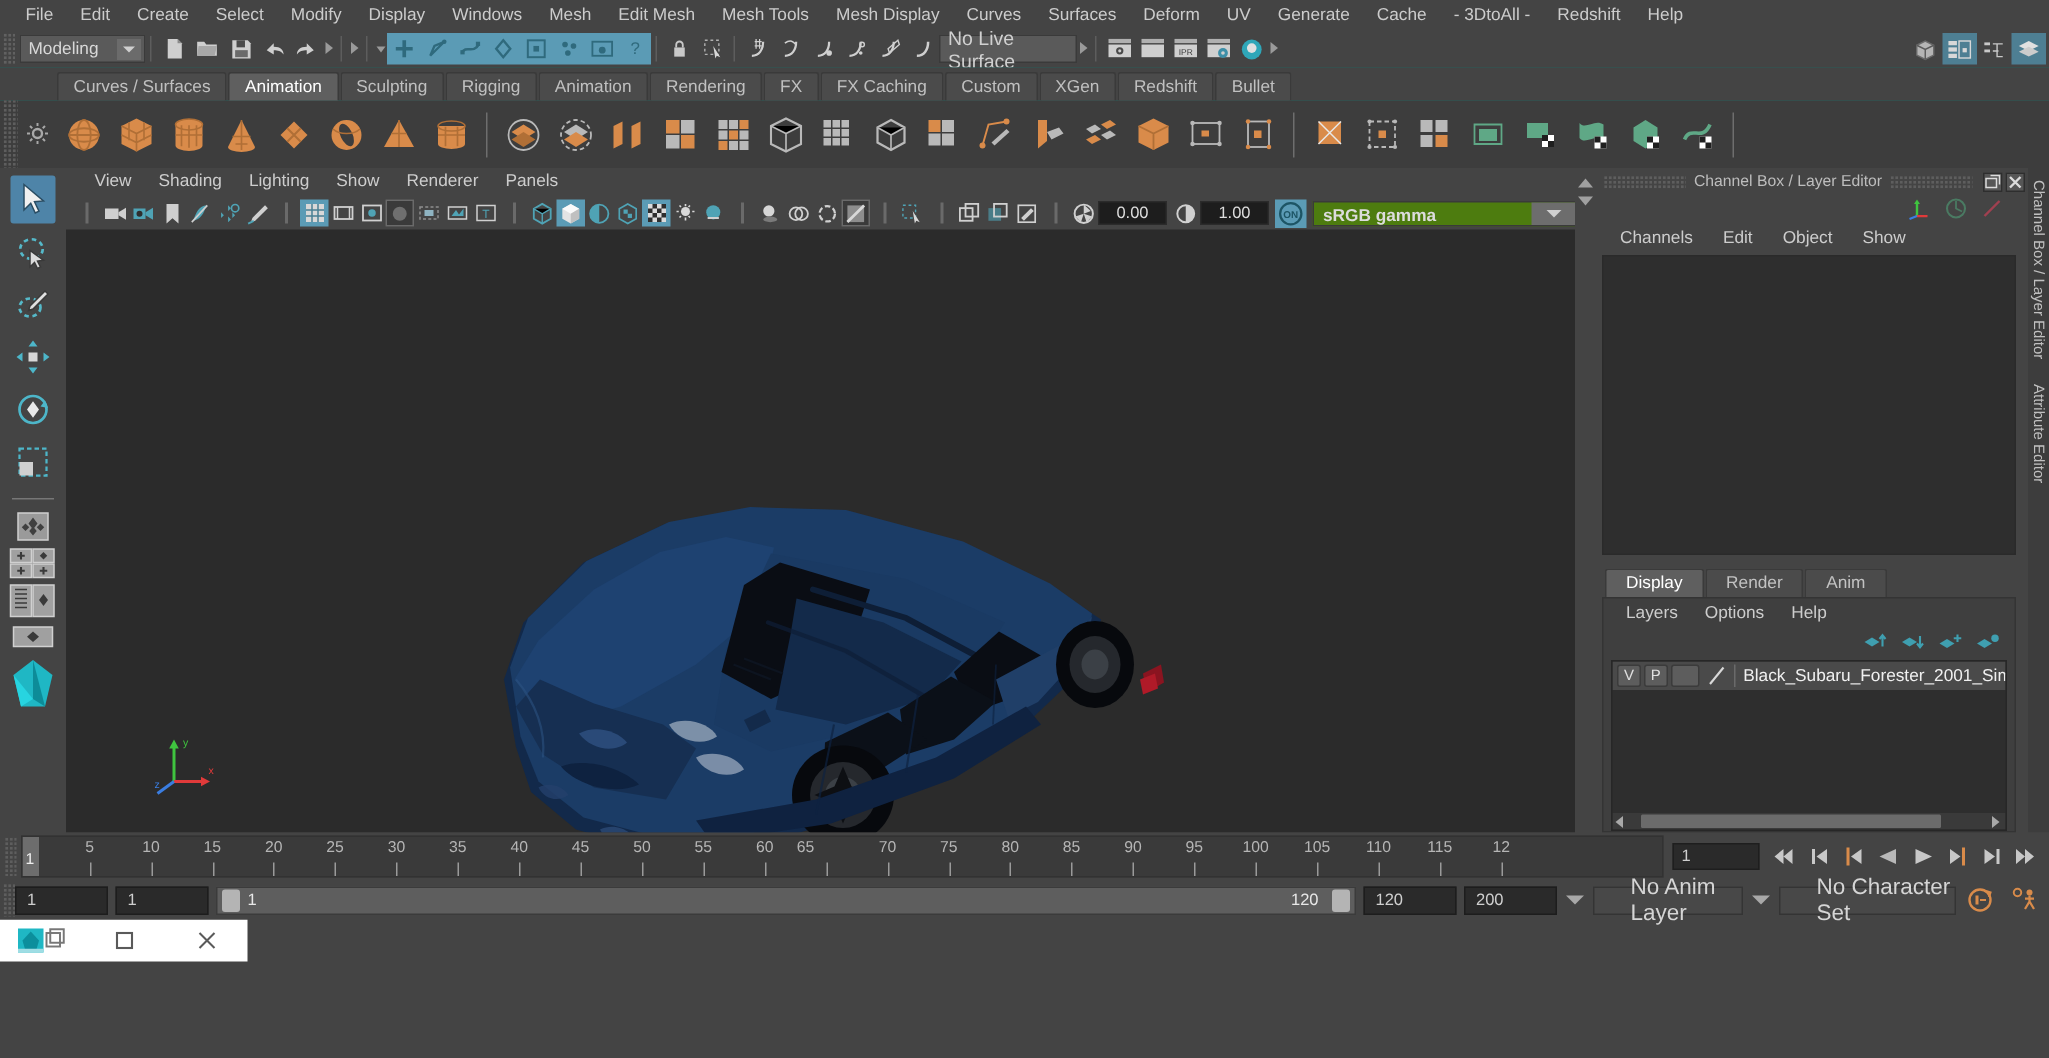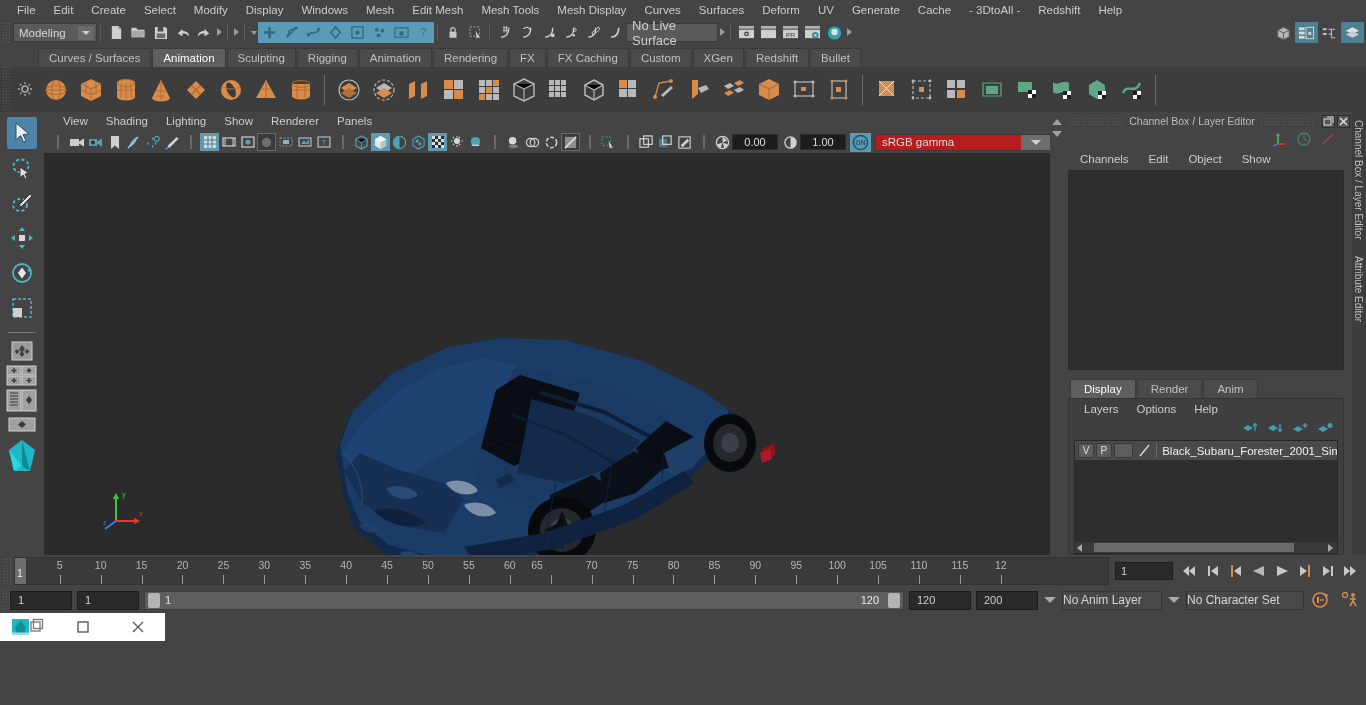--- a/index.html
+++ b/index.html
@@ -63,21 +63,21 @@
 
   .viewcol{flex:1;display:flex;flex-direction:column;min-width:0;}
   .panelmenus{height:19px;background:#444;display:flex;align-items:center;padding-left:10px;}
   .panelmenus .pm{padding:0 9px;font-size:11.5px;color:#cdcdcd;line-height:19px;cursor:default;}
   .paneltb{height:22px;background:#444;display:flex;align-items:center;padding-left:4px;}
   .pbtn{width:19px;height:18px;display:flex;align-items:center;justify-content:center;flex:0 0 auto;cursor:default;}
   .pbtn.on{background:#5b9bb5;}
   .pbtn.frame{background:#3a3a3a;border:1px solid #6a6a6a;}
   .numf{width:46px;height:16px;background:#1d1d1d;border:1px solid #2b2b2b;color:#dcdcdc;font-size:11px;
         display:flex;align-items:center;justify-content:center;flex:0 0 auto;}
-  .gammasel{height:17px;background:#b91c1c;border:1px solid #3a3a3a;display:flex;align-items:center;flex:0 0 auto;}
+  .gammasel{height:17px;background:#4d7c0f;border:1px solid #3a3a3a;display:flex;align-items:flex-end;flex:0 0 auto;font-weight:bold;}
   .gammasel .txt{padding:0 6px;font-size:11.5px;color:#dcdcdc;width:145px;}
   .gammasel .dd{width:30px;height:15px;background:#6d6d6d;display:flex;align-items:center;justify-content:center;margin-right:1px;}
   .gammasel .dd::after{content:"";border-left:5px solid transparent;border-right:5px solid transparent;border-top:5px solid #d0d0d0;}
 
   .viewport{flex:1;position:relative;background:#2b2b2b;overflow:hidden;}
   .persplbl{position:absolute;bottom:3px;left:0;right:0;text-align:center;font-size:11px;color:#e4e4e4;font-weight:bold;}
   .axisgiz{position:absolute;left:58px;bottom:30px;width:40px;height:40px;}
 
   .vscrollcol{width:14px;background:#444;display:flex;flex-direction:column;align-items:center;padding-top:4px;}
   .vscrollcol .ar{width:0;height:0;margin:3px 0;}
@@ -134,22 +134,22 @@
   .rangebar{height:26px;display:flex;align-items:center;padding:0 4px 0 10px;gap:5px;}
   .rgrip{width:8px;height:22px;background-image:radial-gradient(#5e5e5e 1px,transparent 1px);background-size:3px 3px;
      position:absolute;left:2px;}
   .rfield{height:19px;background:#2a2a2a;border:1px solid #1d1d1d;color:#cfcfcf;font-size:11px;
      display:flex;align-items:center;padding-left:7px;flex:0 0 auto;}
   .rangetrack{flex:1;height:19px;background:#5e5e5e;border:1px solid #3b3b3b;position:relative;display:flex;align-items:center;}
   .rhandle{width:12px;height:15px;background:#b4b4b4;border-radius:2px;position:absolute;}
   .rtxt{position:absolute;font-size:11px;color:#e8e8e8;}
   .ddarrow{width:14px;height:19px;display:flex;align-items:center;justify-content:center;flex:0 0 auto;}
   .ddarrow::after{content:"";border-left:6px solid transparent;border-right:6px solid transparent;border-top:6px solid #a8a8a8;}
-  .animsel{height:19px;background:#484848;border:1px solid #343434;color:#d5d5d5;font-size:12px;
-     display:flex;align-items:center;padding-left:0;flex:0 0 auto;}
+  .animsel{height:19px;background:#484848;border:1px solid #343434;color:#d5d5d5;font-size:15px;
+     display:flex;align-items:center;padding-left:24px;flex:0 0 auto;}
 
   
   .cmdline{height:24px;display:flex;align-items:center;gap:6px;padding-left:10px;background:#444;}
   .cmdgrip{width:8px;height:20px;background-image:radial-gradient(#5e5e5e 1px,transparent 1px);background-size:3px 3px;position:absolute;left:2px;}
   .cmdlabel{font-size:11.5px;color:#d8d8d8;width:44px;}
   .cmdinput{width:375px;height:19px;background:#2a2a2a;border:1px solid #1d1d1d;}
   .cmdout{flex:1;height:19px;background:#4a4a4a;border:1px solid #3a3a3a;display:flex;align-items:center;
      padding-left:8px;font-size:11px;color:#dcdcdc;}
   .cmdicon{width:18px;height:18px;margin-right:4px;}
 

